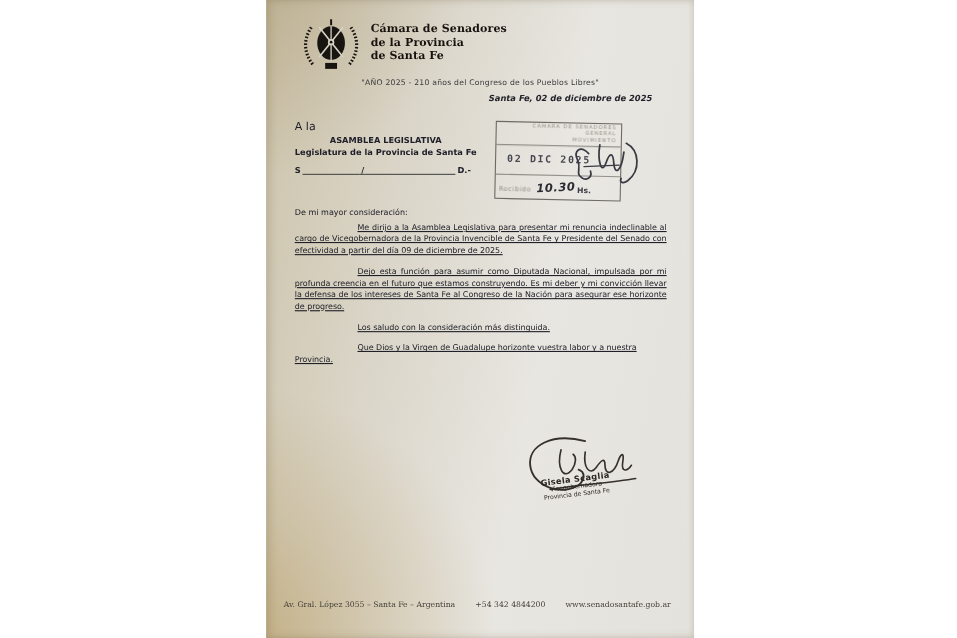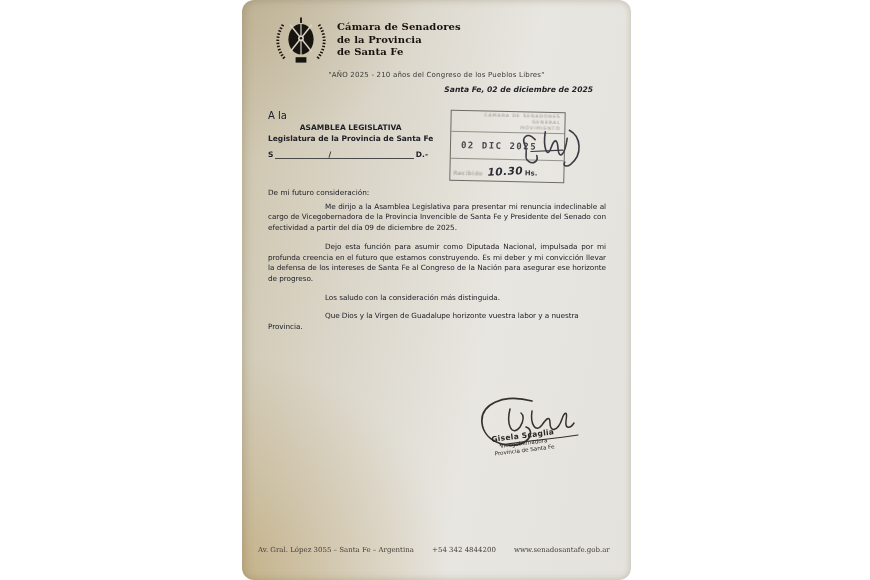--- a/index.html
+++ b/index.html
@@ -9,21 +9,20 @@
 
   
   .paper {
     position:absolute; left:242px; top:0; width:389px; height:580px;
     background:
       radial-gradient(120% 80% at -8% 102%, rgba(172,138,66,0.50) 0%, rgba(172,138,66,0.20) 28%, rgba(172,138,66,0) 52%),
       radial-gradient(95% 60% at -5% -5%, rgba(158,138,96,0.38) 0%, rgba(158,138,96,0) 55%),
       linear-gradient(100deg, #cdc4ab 0%, #dad5c8 30%, #e8e6e1 62%, #e4e2dc 100%);
     box-shadow: inset 3px 0 8px rgba(110,92,55,0.22), inset -2px 0 5px rgba(120,110,90,0.12);
     color:#1f1f1f;
-    border-radius:12px;
   }
 
   
   .letterhead { position:absolute; left:32px; top:15px; display:flex; align-items:flex-start; }
   .coat { width:54px; height:52px; flex:0 0 auto; }
   .org { margin-left:9px; margin-top:6px; font-family:"DejaVu Serif", serif;
          font-weight:bold; font-size:10px; line-height:12.5px; color:#17120e; letter-spacing:0.1px; }
 
   .motto { position:absolute; left:0; right:0; top:71px; text-align:center;
            font-size:7px; color:#3a3a3a; letter-spacing:0.2px; }
@@ -58,21 +57,21 @@
   .recv-label { font-size:6px; color:rgba(95,85,75,0.60); filter:blur(0.3px); letter-spacing:0.5px; }
   .recv-time { font-size:10.5px; font-style:italic; font-weight:bold; color:#2c2c34;
                margin:0 2px 0 4px; transform:rotate(-4deg); letter-spacing:0.5px; }
   .recv-hs { font-size:7px; font-weight:bold; color:#3c3c44; }
 
   
   .salutation { position:absolute; left:26px; top:188px; font-size:7.3px; color:#20202a; }
   .body-block { position:absolute; left:26px; top:202px; width:338px;
                 font-size:7.25px; line-height:10.45px; color:#202028;
                 text-align:justify; letter-spacing:-0.05px; }
-  .body-block p { text-indent:57px; margin-bottom:9px; }
+  .body-block p { text-indent:57px; margin-bottom:9px;text-decoration:underline; }
   .body-block p.single { text-align:left; margin-bottom:7.5px; }
 
   
   .sig { position:absolute; left:222px; top:393px; width:140px; height:85px; }
   .sig-scrawl { position:absolute; left:10px; top:0; width:108px; height:62px; }
   .sig-text { position:absolute; left:28px; top:38px; transform:rotate(-7deg);
               text-align:center; color:#2a2520; white-space:nowrap; }
   .sig-name { font-size:7.5px; font-weight:bold; letter-spacing:0.3px; }
   .sig-role { font-size:5.6px; line-height:6.8px; }
 
@@ -138,21 +137,21 @@
           <path d="M12,30 L44,28" fill="none" stroke="#3a3a44" stroke-width="1.2" stroke-linecap="round"></path>
         </svg>
       </div>
       <div class="stamp-foot">
         <span class="recv-label">Recibido</span>
         <span class="recv-time">10.30</span>
         <span class="recv-hs">Hs.</span>
       </div>
     </div>
 
-    <div class="salutation">De mi futuro consideración:</div>
+    <div class="salutation">De mi mayor consideración:</div>
     <div class="body-block">
       <p>Me dirijo a la Asamblea Legislativa para presentar mi renuncia indeclinable al cargo de Vicegobernadora de la Provincia Invencible de Santa Fe y Presidente del Senado con efectividad a partir del día 09 de diciembre de 2025.</p>
       <p>Dejo esta función para asumir como Diputada Nacional, impulsada por mi profunda creencia en el futuro que estamos construyendo. Es mi deber y mi convicción llevar la defensa de los intereses de Santa Fe al Congreso de la Nación para asegurar ese horizonte de progreso.</p>
       <p class="single">Los saludo con la consideración más distinguida.</p>
       <p class="single">Que Dios y la Virgen de Guadalupe horizonte vuestra labor y a nuestra Provincia.</p>
     </div>
 
     <div class="sig">
       <svg class="sig-scrawl" viewBox="0 0 108 62">
         <path d="M58,8 C28,0 6,12 8,30 C10,50 38,58 52,48 C58,43 58,36 52,34" fill="none" stroke="#35302a" stroke-width="1.7" stroke-linecap="round"></path>

